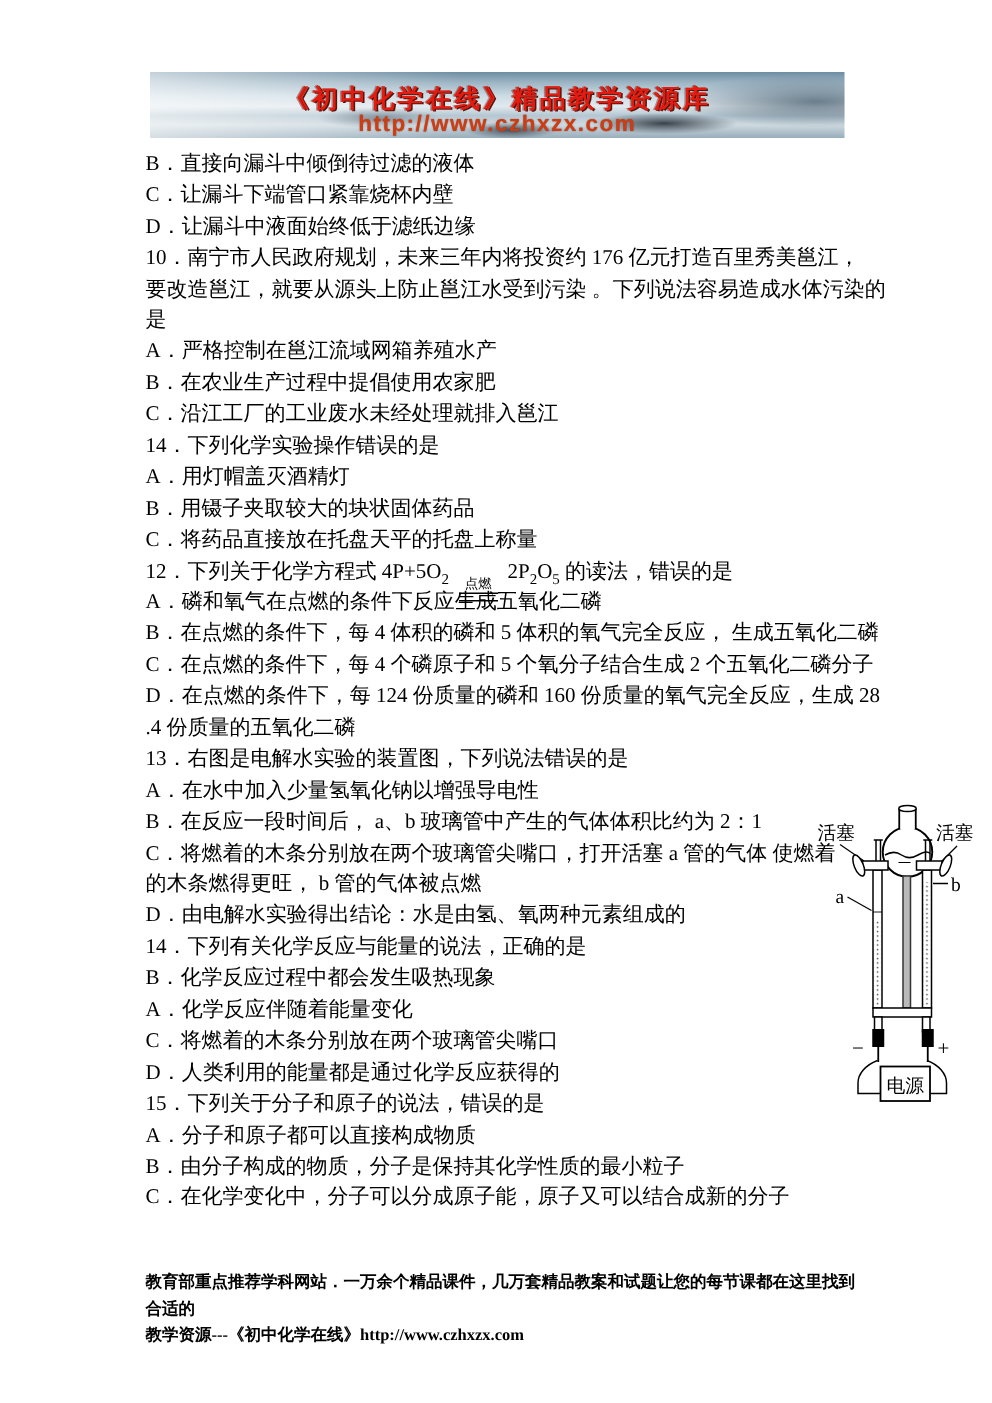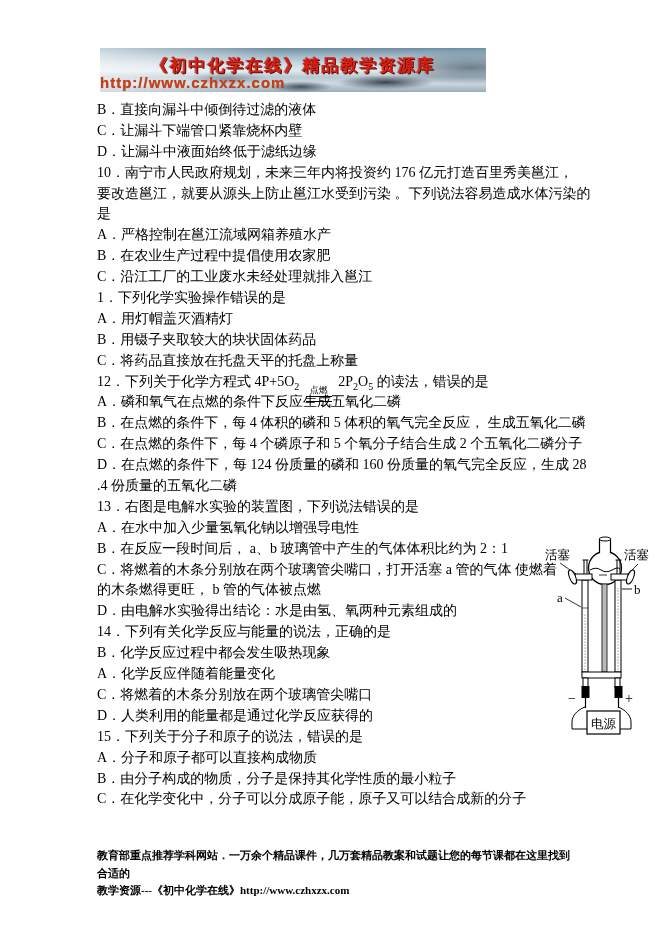--- a/index.html
+++ b/index.html
@@ -2,37 +2,37 @@
 <html><head>
 <meta charset="utf-8">
 <style>
   html,body{margin:0;padding:0;}
   body{
     width:661px;height:935px;background:#ffffff;position:relative;overflow:hidden;
     font-family:"Liberation Serif","DejaVu Serif",serif;color:#000;
   }
   
   .banner{
-    position:absolute;left:100px;top:48px;width:386px;height:44px;overflow:hidden;
+    position:absolute;left:100px;top:48px;width:463px;height:44px;overflow:hidden;
     background:
       radial-gradient(ellipse 70px 10px at 74% 78%, rgba(30,40,50,.85) 0%, rgba(30,40,50,0) 70%),
       radial-gradient(ellipse 45px 8px at 52% 88%, rgba(40,52,62,.8) 0%, rgba(40,52,62,0) 70%),
       radial-gradient(ellipse 55px 9px at 33% 70%, rgba(70,88,102,.5) 0%, rgba(70,88,102,0) 75%),
       radial-gradient(ellipse 120px 22px at 96% 45%, rgba(70,92,108,.75) 0%, rgba(70,92,108,0) 78%),
       linear-gradient(92deg, rgba(255,255,255,.6) 0%, rgba(255,255,255,0) 45%),
       linear-gradient(180deg,#6d8da2 0%,#9db5c4 16%,#ccdbe4 36%,#e2e9ee 52%,#b5c7d2 66%,#cfdae0 80%,#97adbb 100%);
   }
   .banner-title{
     position:absolute;left:0;right:0;top:6px;text-align:center;
     font-size:17px;font-weight:bold;color:#e31b10;letter-spacing:2px;
     text-shadow:1px 1px 0 #57150a, -1px 0 0 rgba(87,21,10,.4);
     white-space:nowrap;
   }
   .banner-url{
-    position:absolute;left:0;right:0;bottom:1px;
+    position:absolute;left:0;right:0;bottom:1px;text-align:center;
     font-family:"Liberation Sans","DejaVu Sans",sans-serif;
     font-size:15px;font-weight:bold;color:#cd3d14;letter-spacing:1px;
     text-shadow:0 0 1px rgba(90,20,0,.6);white-space:nowrap;
   }
   
   .doc{
     position:absolute;left:97px;top:100px;width:560px;
     font-size:14px;
   }
   .line{height:20.9px;line-height:20.9px;white-space:nowrap;}
@@ -62,21 +62,21 @@
   <div>
       <div class="line">B．直接向漏斗中倾倒待过滤的液体</div>
       <div class="line">C．让漏斗下端管口紧靠烧杯内壁</div>
       <div class="line">D．让漏斗中液面始终低于滤纸边缘</div>
       <div class="line">10．南宁市人民政府规划，未来三年内将投资约 176 亿元打造百里秀美邕江，</div>
       <div class="line">要改造邕江，就要从源头上防止邕江水受到污染 。下列说法容易造成水体污染的</div>
       <div class="line">是</div>
       <div class="line">A．严格控制在邕江流域网箱养殖水产</div>
       <div class="line">B．在农业生产过程中提倡使用农家肥</div>
       <div class="line">C．沿江工厂的工业废水未经处理就排入邕江</div>
-      <div class="line">1．下列化学实验操作错误的是</div>
+      <div class="line">14．下列化学实验操作错误的是</div>
       <div class="line">A．用灯帽盖灭酒精灯</div>
       <div class="line">B．用镊子夹取较大的块状固体药品</div>
       <div class="line">C．将药品直接放在托盘天平的托盘上称量</div>
     </div>
 
   <div class="line">
     <span>12．下列关于化学方程式 4P+5O</span><sub>2</sub>
     <span class="cond-wrap">
       <span class="cond">点燃</span>
       <span class="dbl"></span>

